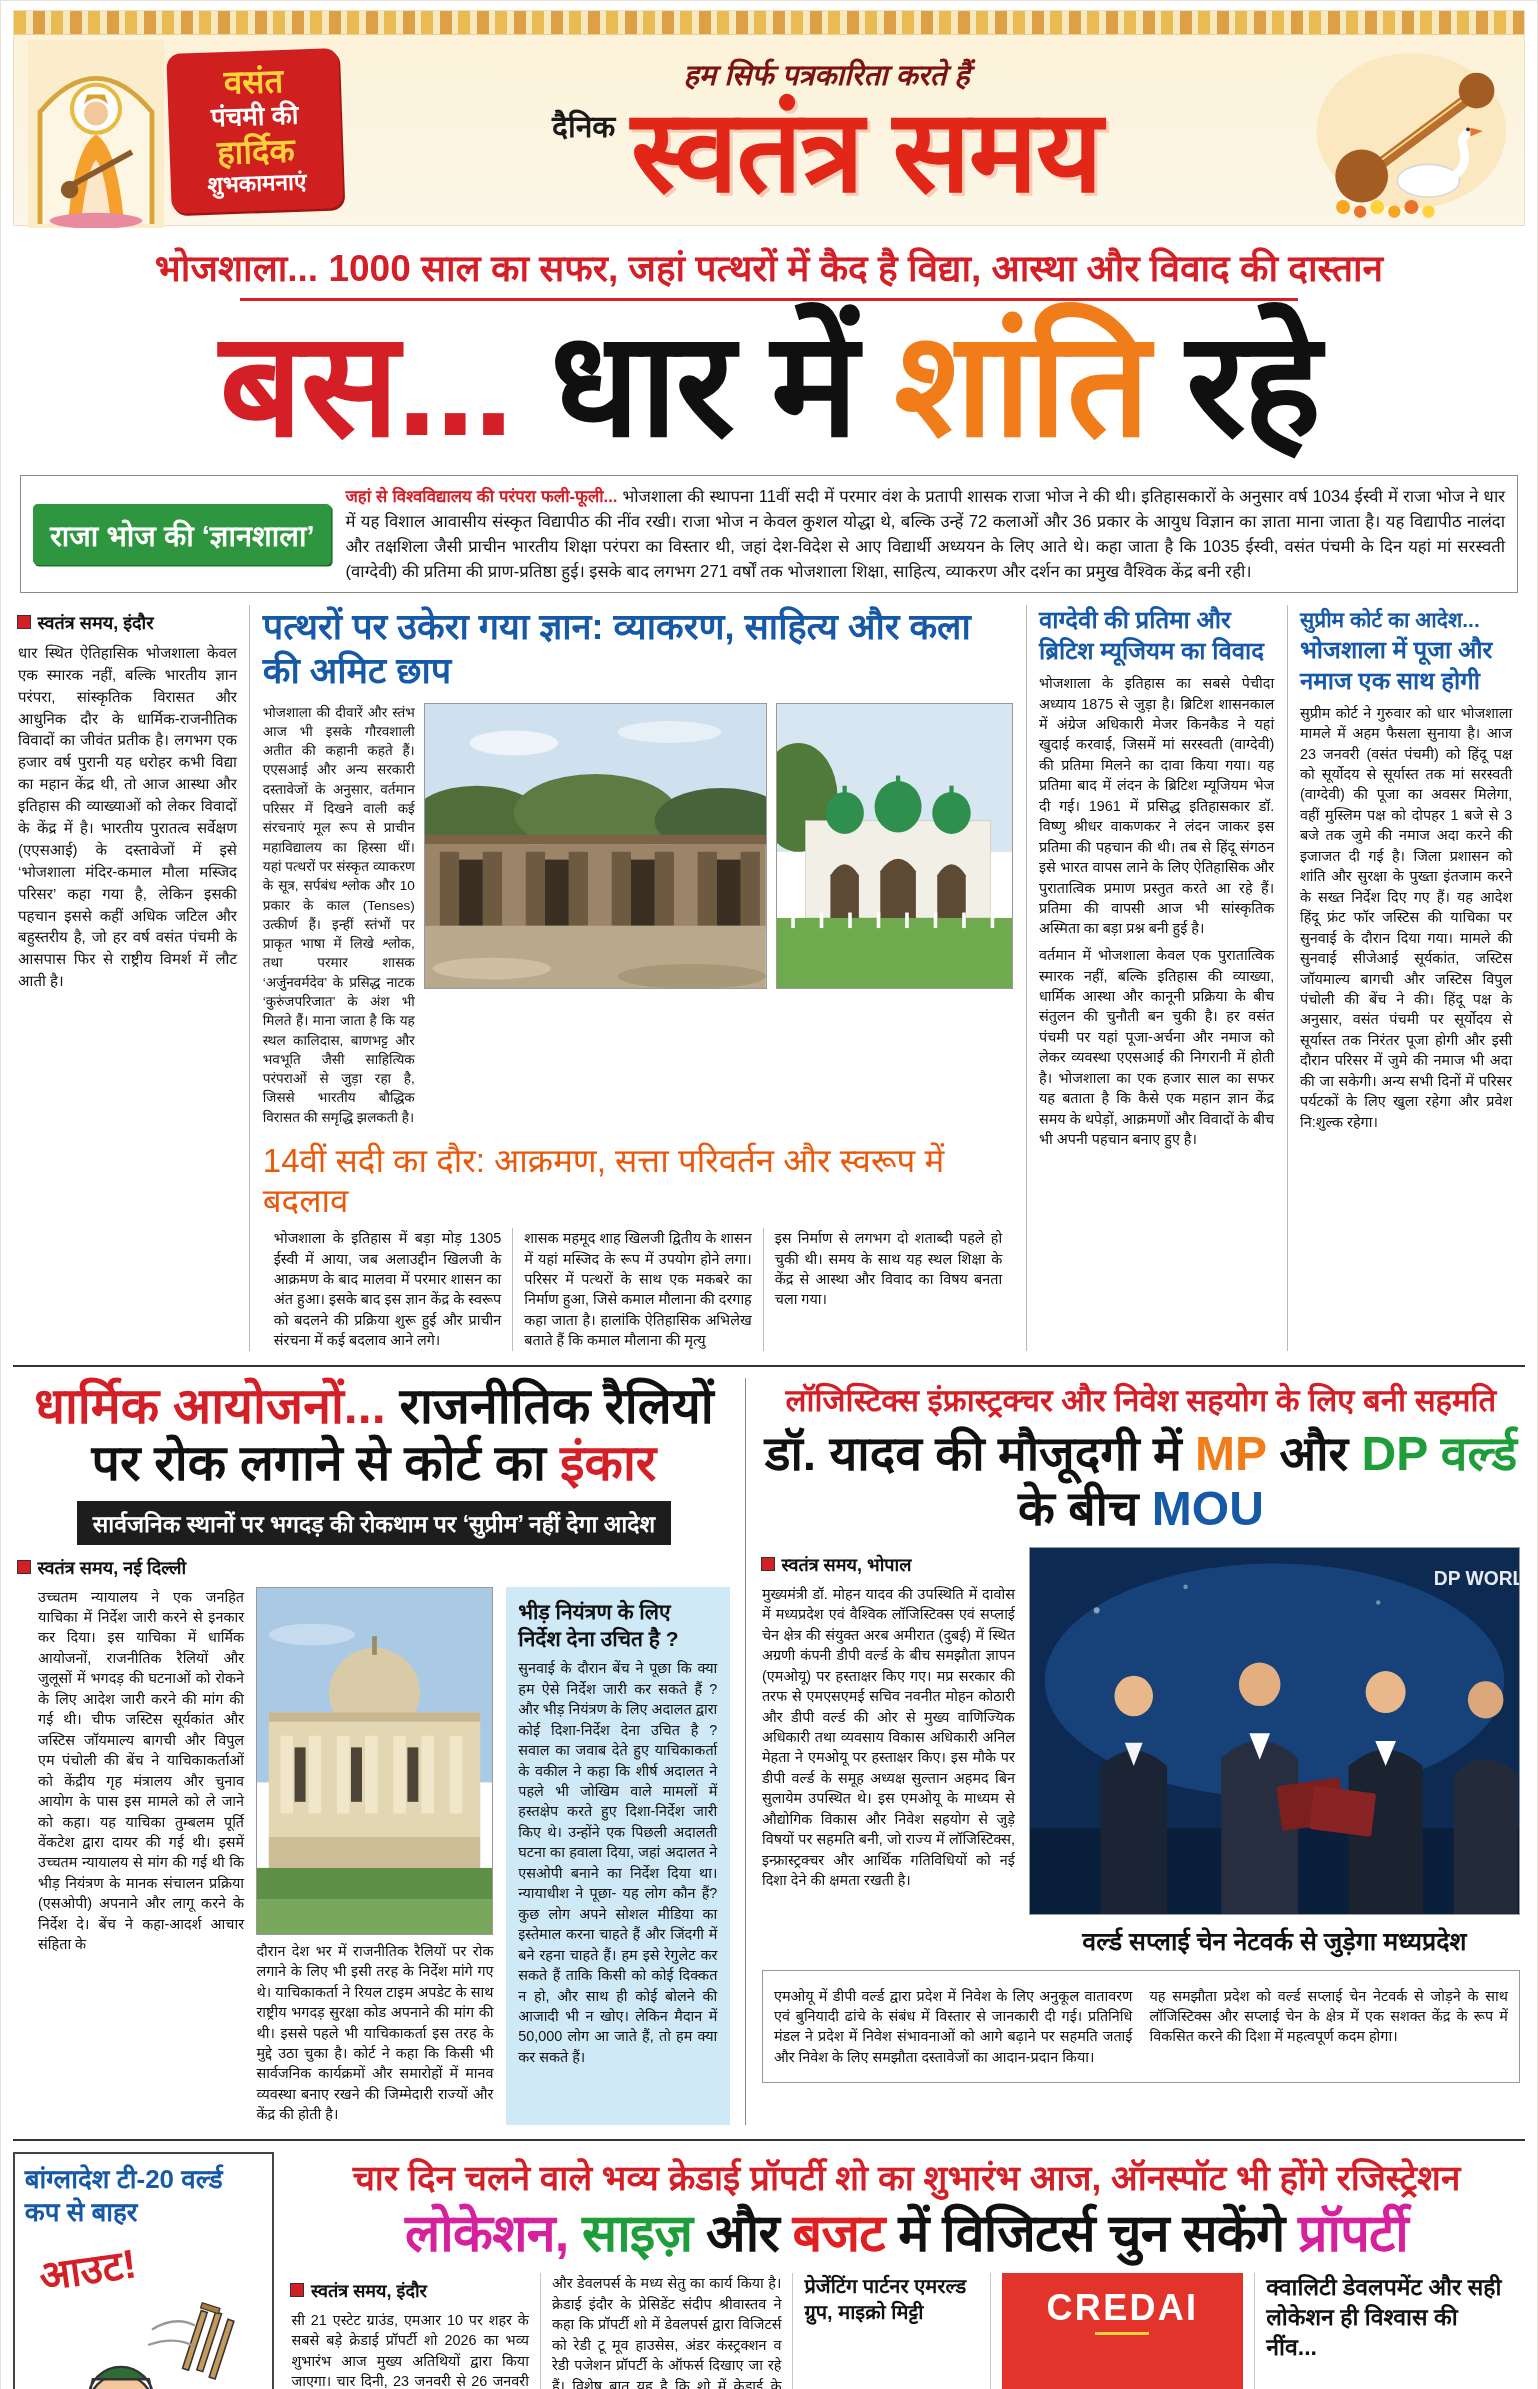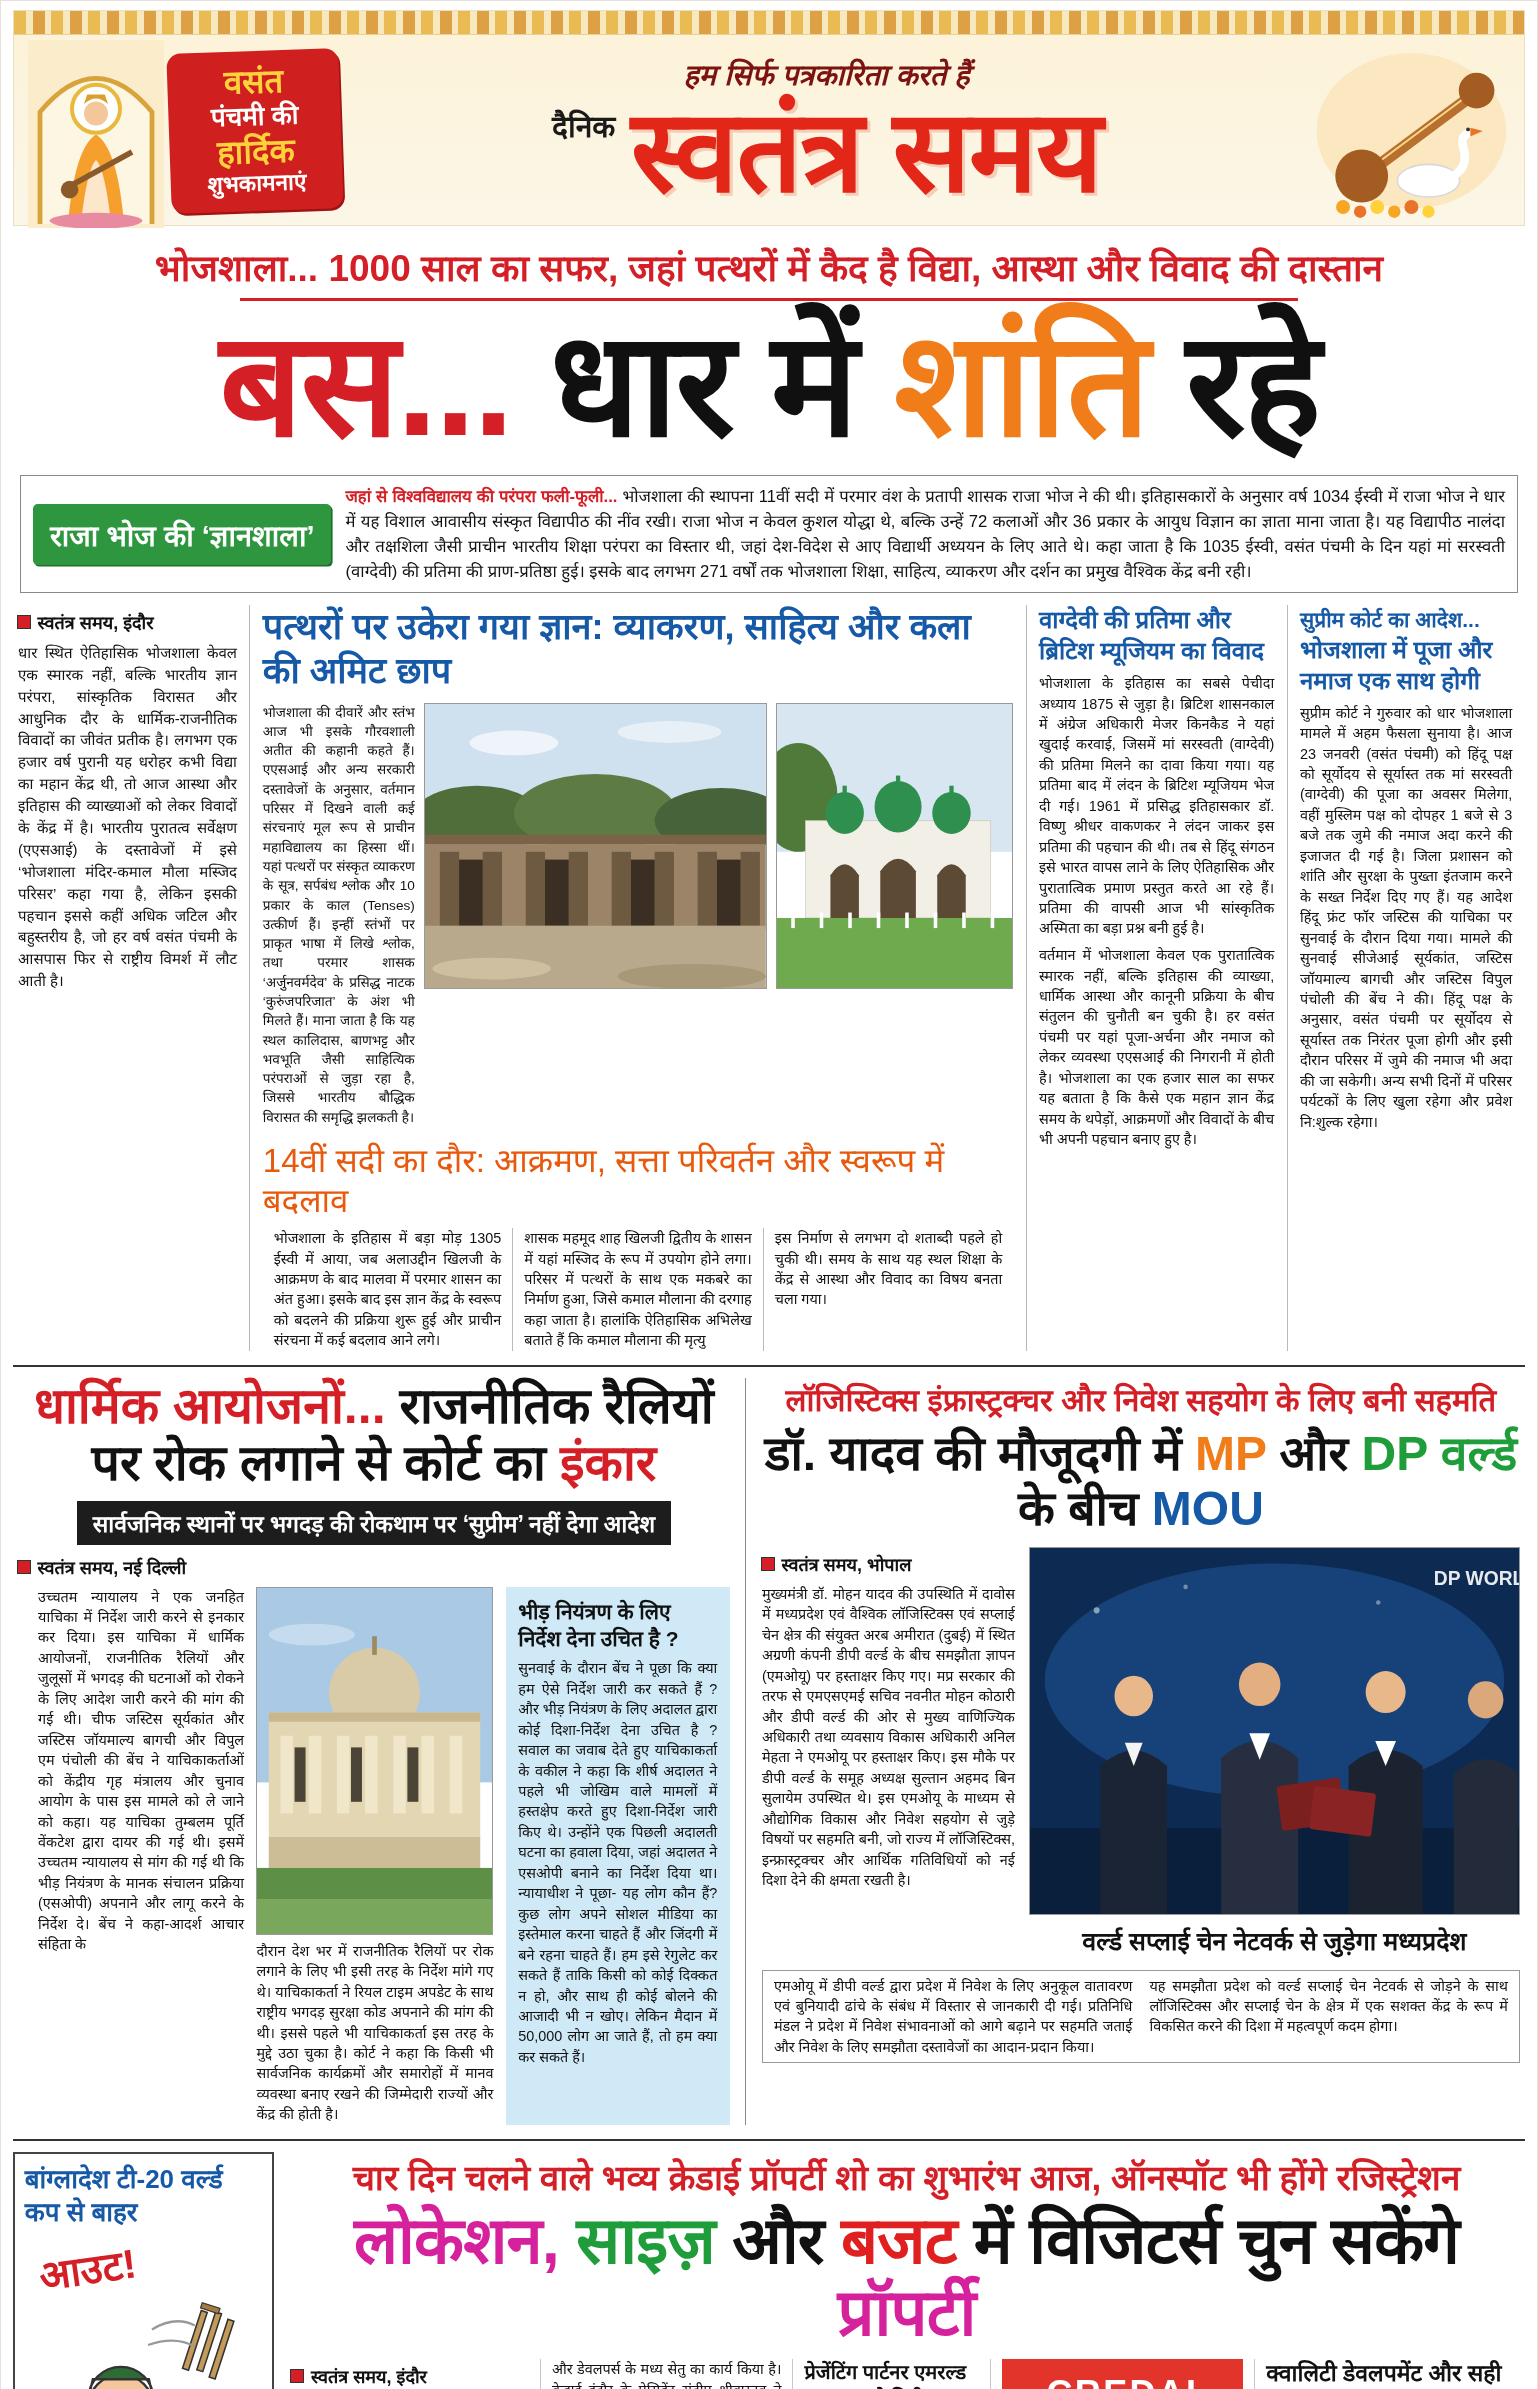--- a/index.html
+++ b/index.html
@@ -83,32 +83,32 @@
   .r-grid{display:grid;grid-template-columns:206px 237px 1fr;gap:12.4px;margin-top:3.1px;margin-left:20px;}
   .photoC{height:346px;}
   .cyanbox{background:#cfe9f6;padding:11px 12.4px;}
   .cyan-title{font-weight:900;font-size:21px;line-height:1.3;margin:0 0 6.2px;}
   .mou{padding:0 4.7px 0 15.6px;min-width:0;}
   .m-kick{color:#d41f26;font-weight:900;font-size:31px;text-align:center;margin:0 0 6.2px;}
   .m-head{font-weight:900;font-size:48px;line-height:1.15;text-align:center;margin:0 0 11px;}
   .m-grid{display:grid;grid-template-columns:253px 1fr;gap:14px;}
   .photoD{height:366px;}
   .m-caption{font-weight:900;font-size:25px;text-align:center;padding:7.8px 0 3.1px;}
-  .m-footer{display:flex;gap:17px;border:1.2px solid #999;margin-top:9.3px;padding:5px 11px;}
+  .m-footer{display:flex;gap:17px;border:1.2px solid #999;margin-top:9.3px;padding:15px 11px;}
   .m-footer p{flex:1;margin:0;font-size:14.4px;line-height:1.42;text-align:justify;}
 
   
   .bottom{display:grid;grid-template-columns:261px 1fr;gap:14px;margin-top:3.1px;}
   .cricket{border:2.3px solid #444;padding:9.3px;}
   .c-title{color:#1659a6;font-weight:900;font-size:26px;line-height:1.28;margin:0 0 6.2px;}
   .cartoon{width:100%;height:436px;}
   .cartoon svg{display:block;width:100%;height:100%;}
   .property{min-width:0;}
   .p-kick{color:#d41f26;font-weight:900;font-size:35px;text-align:center;margin:1.6px 0 4.7px;}
-  .p-head{font-weight:900;font-size:65px;line-height:1.1;text-align:center;margin:0 0 11px;letter-spacing:-0.8px;}
+  .p-head{font-weight:900;font-size:52px;line-height:1.1;text-align:center;margin:0 0 11px;letter-spacing:-0.8px;}
   .p-magenta{color:#d6219c;} .p-green{color:#1f9d3a;} .p-red{color:#e02020;} .p-black{color:#111;}
   .p-grid{display:grid;grid-template-columns:1.05fr 1.05fr 0.82fr 1.1fr 1.12fr;gap:0;}
   .p-col{padding:0 11px;border-right:0.8px solid #c7c7c7;min-width:0;}
   .p-col:last-child{border-right:none;}
   .p-col:first-child{padding-left:3.1px;}
   .pp-head{font-weight:900;font-size:20px;line-height:1.3;margin:0 0 9.3px;}
   .quality-h{font-weight:900;font-size:23px;line-height:1.3;margin:0 0 7.8px;}
 
   
   .credai{background:#e2342b;color:#fff;text-align:center;display:flex;flex-direction:column;

